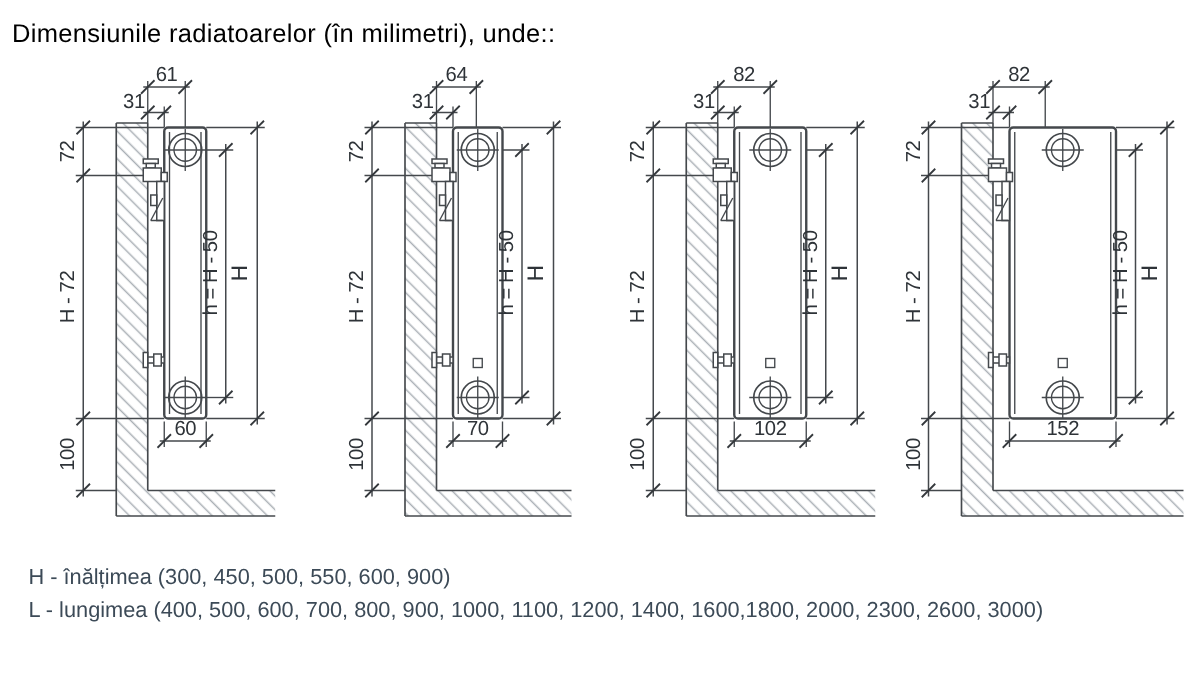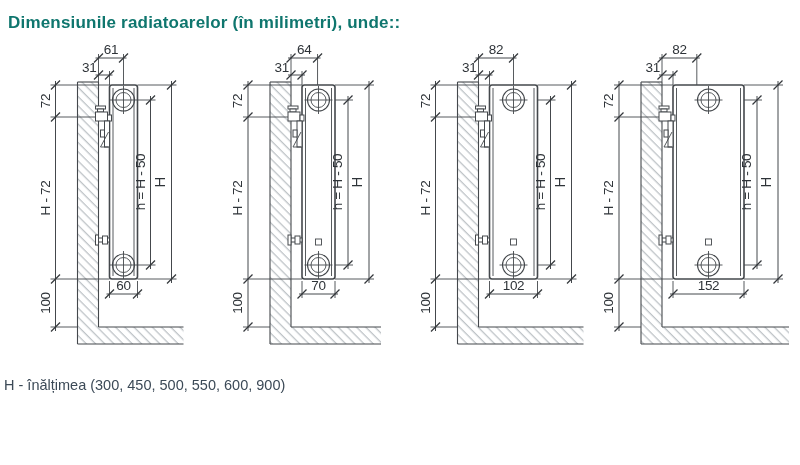--- a/index.html
+++ b/index.html
@@ -1,26 +1,26 @@
 <!DOCTYPE html>
 <html><head>
 <meta charset="utf-8">
 <style>
   html,body{margin:0;padding:0;}
   body{
     width:800px;height:465px;background:#ffffff;overflow:hidden;
     font-family:"Liberation Sans",sans-serif;
   }
   .title{
-    margin:13px 0 0 8px;font-size:17px;font-weight:700;
-    color:#0f766e;letter-spacing:.2px;
+    margin:13px 0 0 8px;font-size:17px;font-weight:400;
+    color:#000000;letter-spacing:.2px;
   }
   .row{display:flex;margin:9px 0 0 10px;}
   .cell{width:195px;height:330px;position:relative;}
-  .legend{margin:3px 0 0 4px;font-size:14.5px;color:#3c4a57;line-height:21.5px;}
+  .legend{margin:3px 0 0 19px;font-size:14.5px;color:#3c4a57;line-height:21.5px;}
   .legend div{white-space:nowrap;}
   svg .ln{stroke:#44484c;stroke-width:1.1;fill:none;}
   svg .thick{stroke:#44484c;stroke-width:1.6;fill:#ffffff;}
   svg .thin{stroke:#44484c;stroke-width:.9;fill:none;}
   svg .dim{stroke:#44484c;stroke-width:1;fill:none;}
   svg .tick{stroke:#34383c;stroke-width:1.2;fill:none;}
   svg .part{stroke:#44484c;stroke-width:1;fill:#ffffff;}
   svg .dtxt{font-family:"Liberation Sans",sans-serif;font-size:13.5px;fill:#2e3338;letter-spacing:-.3px;}
   svg .btxt{font-family:"Liberation Sans",sans-serif;font-size:15px;fill:#2e3338;}
 </style>
@@ -406,13 +406,14 @@
           <text class="dtxt" transform="translate(18,261) rotate(-90)" text-anchor="middle">100</text>
           <text class="dtxt" x="113.5" y="248" text-anchor="middle">152</text>
           <text class="dtxt" transform="translate(156,140) rotate(-90)" text-anchor="middle">h = H - 50</text>
           <text class="btxt" transform="translate(176,140) rotate(-90)" text-anchor="middle">H</text>
         </g>
       </svg></div>
 </div>
 
 <div class="legend">
   <div>H - înălțimea (300, 450, 500, 550, 600, 900)</div>
+  <div>L - lungimea (400, 500, 600, 700, 800, 900, 1000, 1100, 1200, 1400, 1600,1800, 2000, 2300, 2600, 3000)</div>
 </div>
 
 </body></html>

